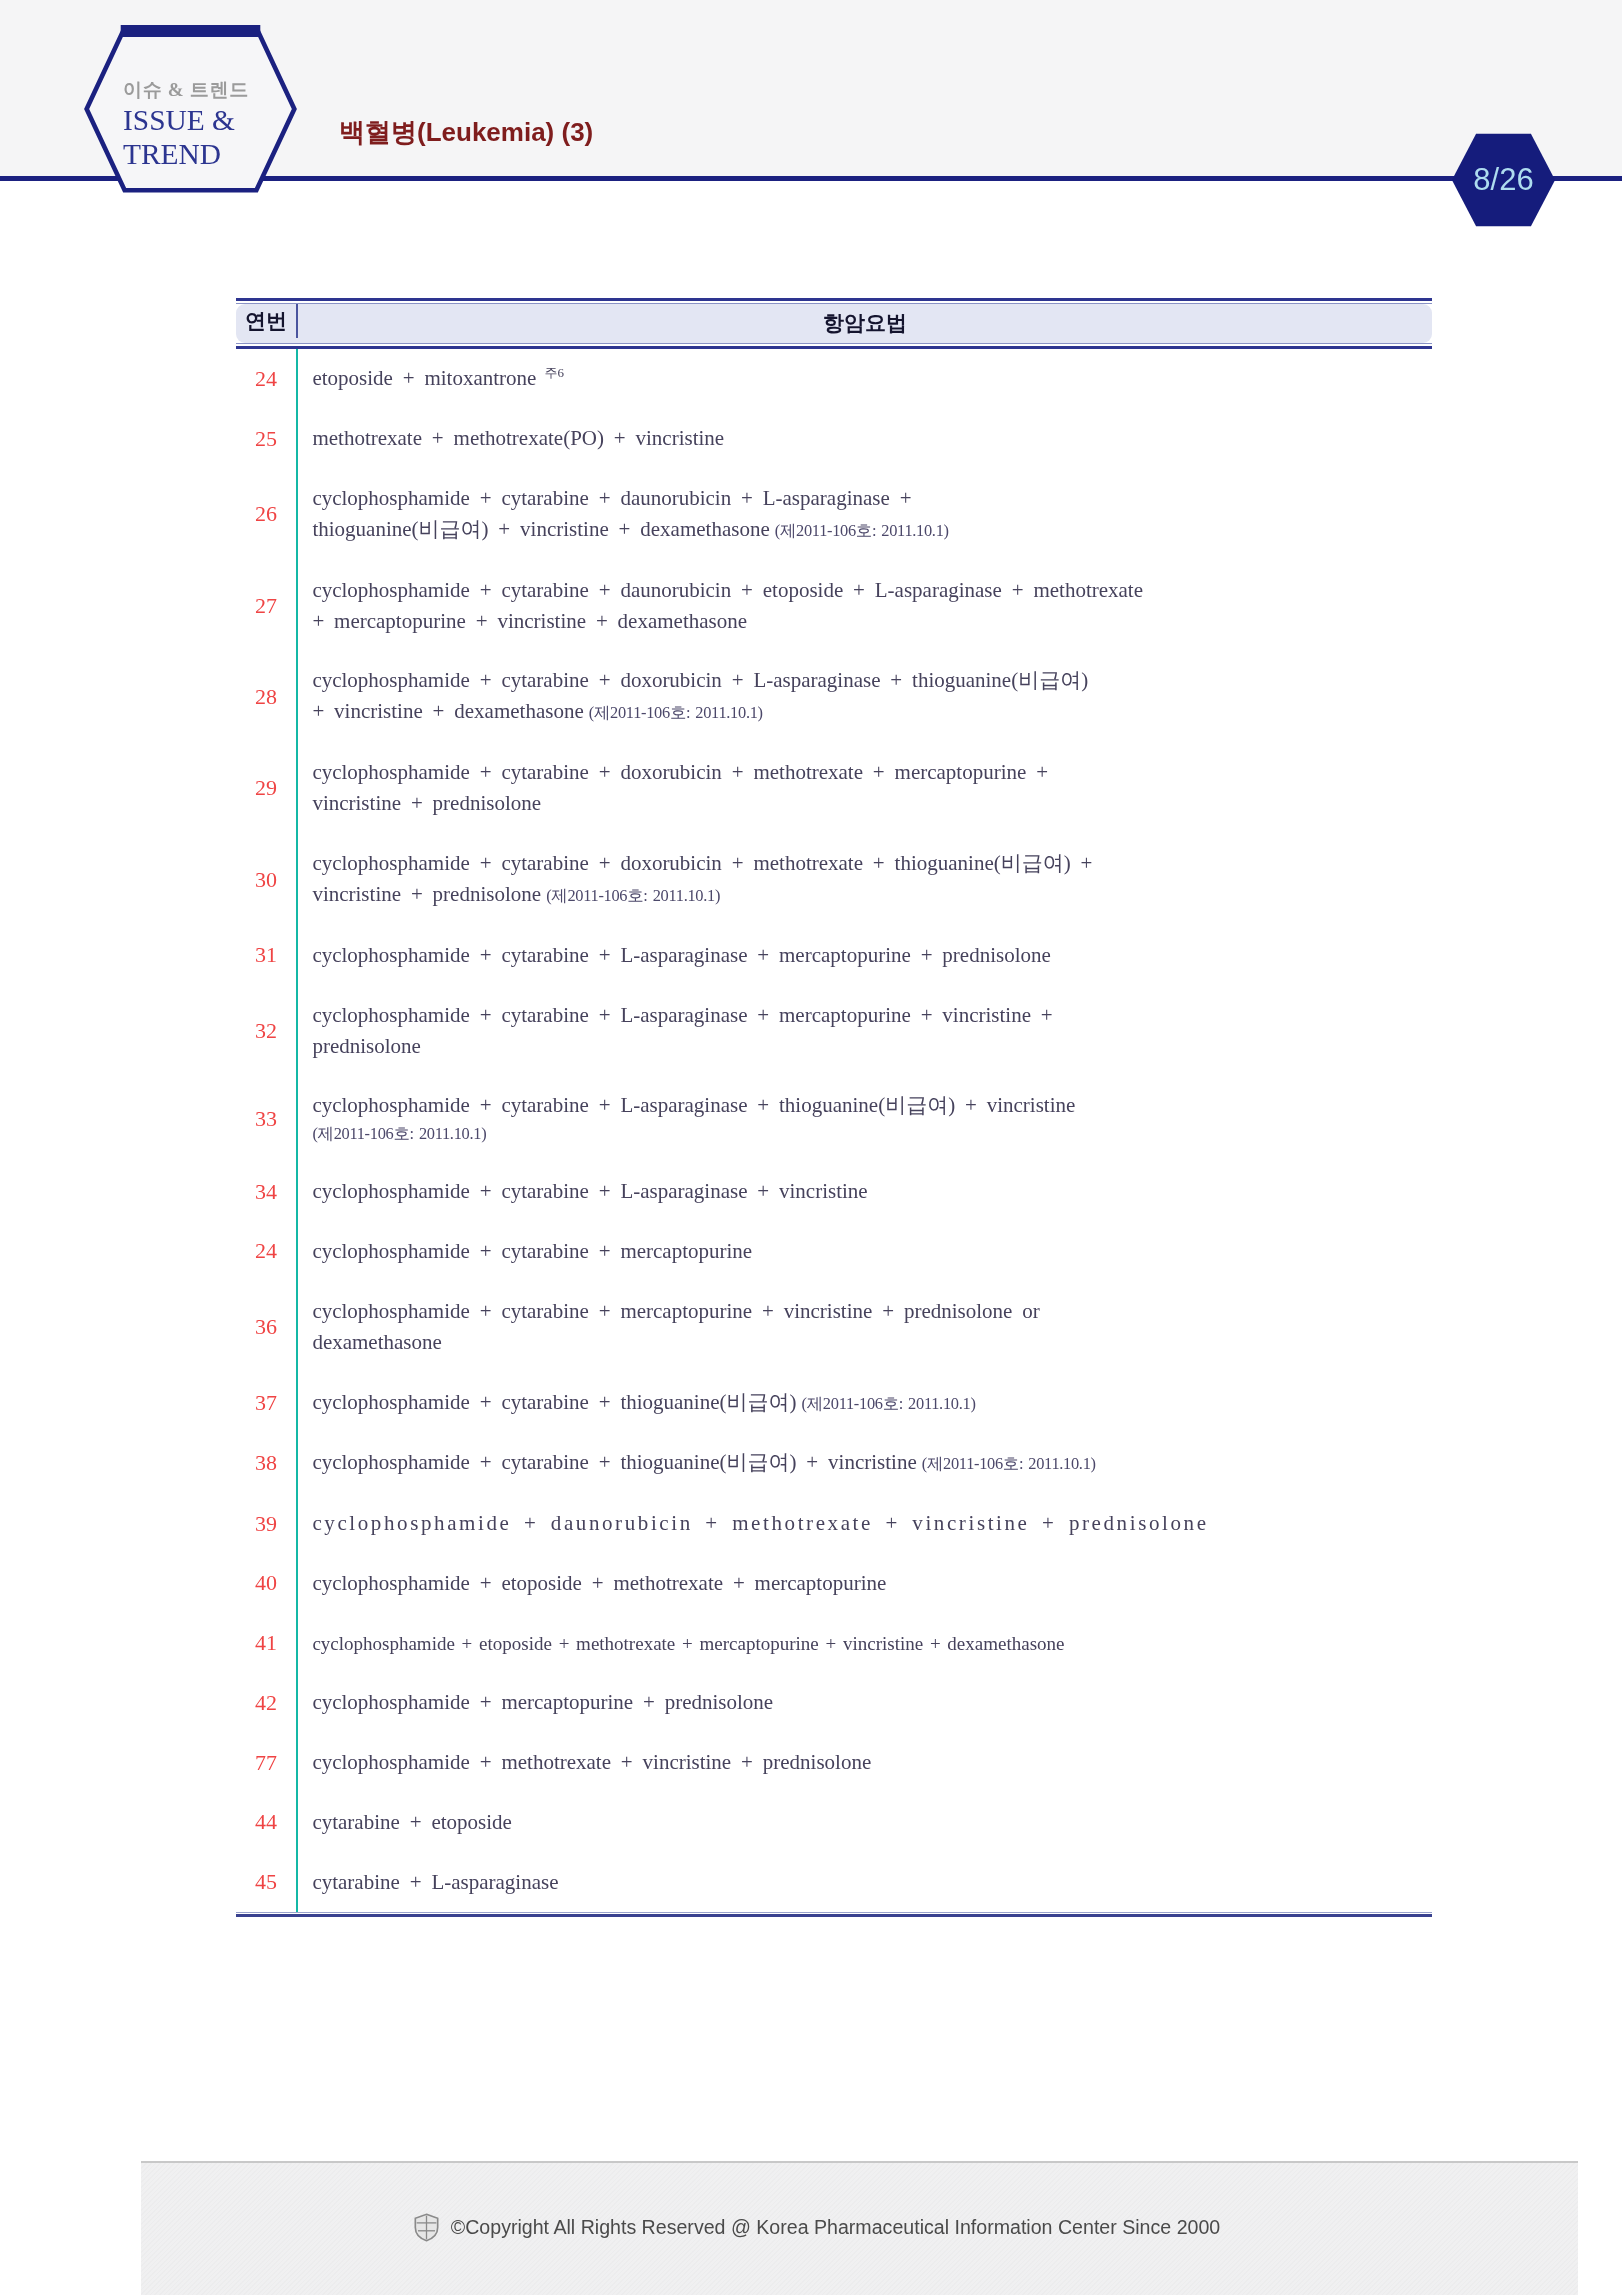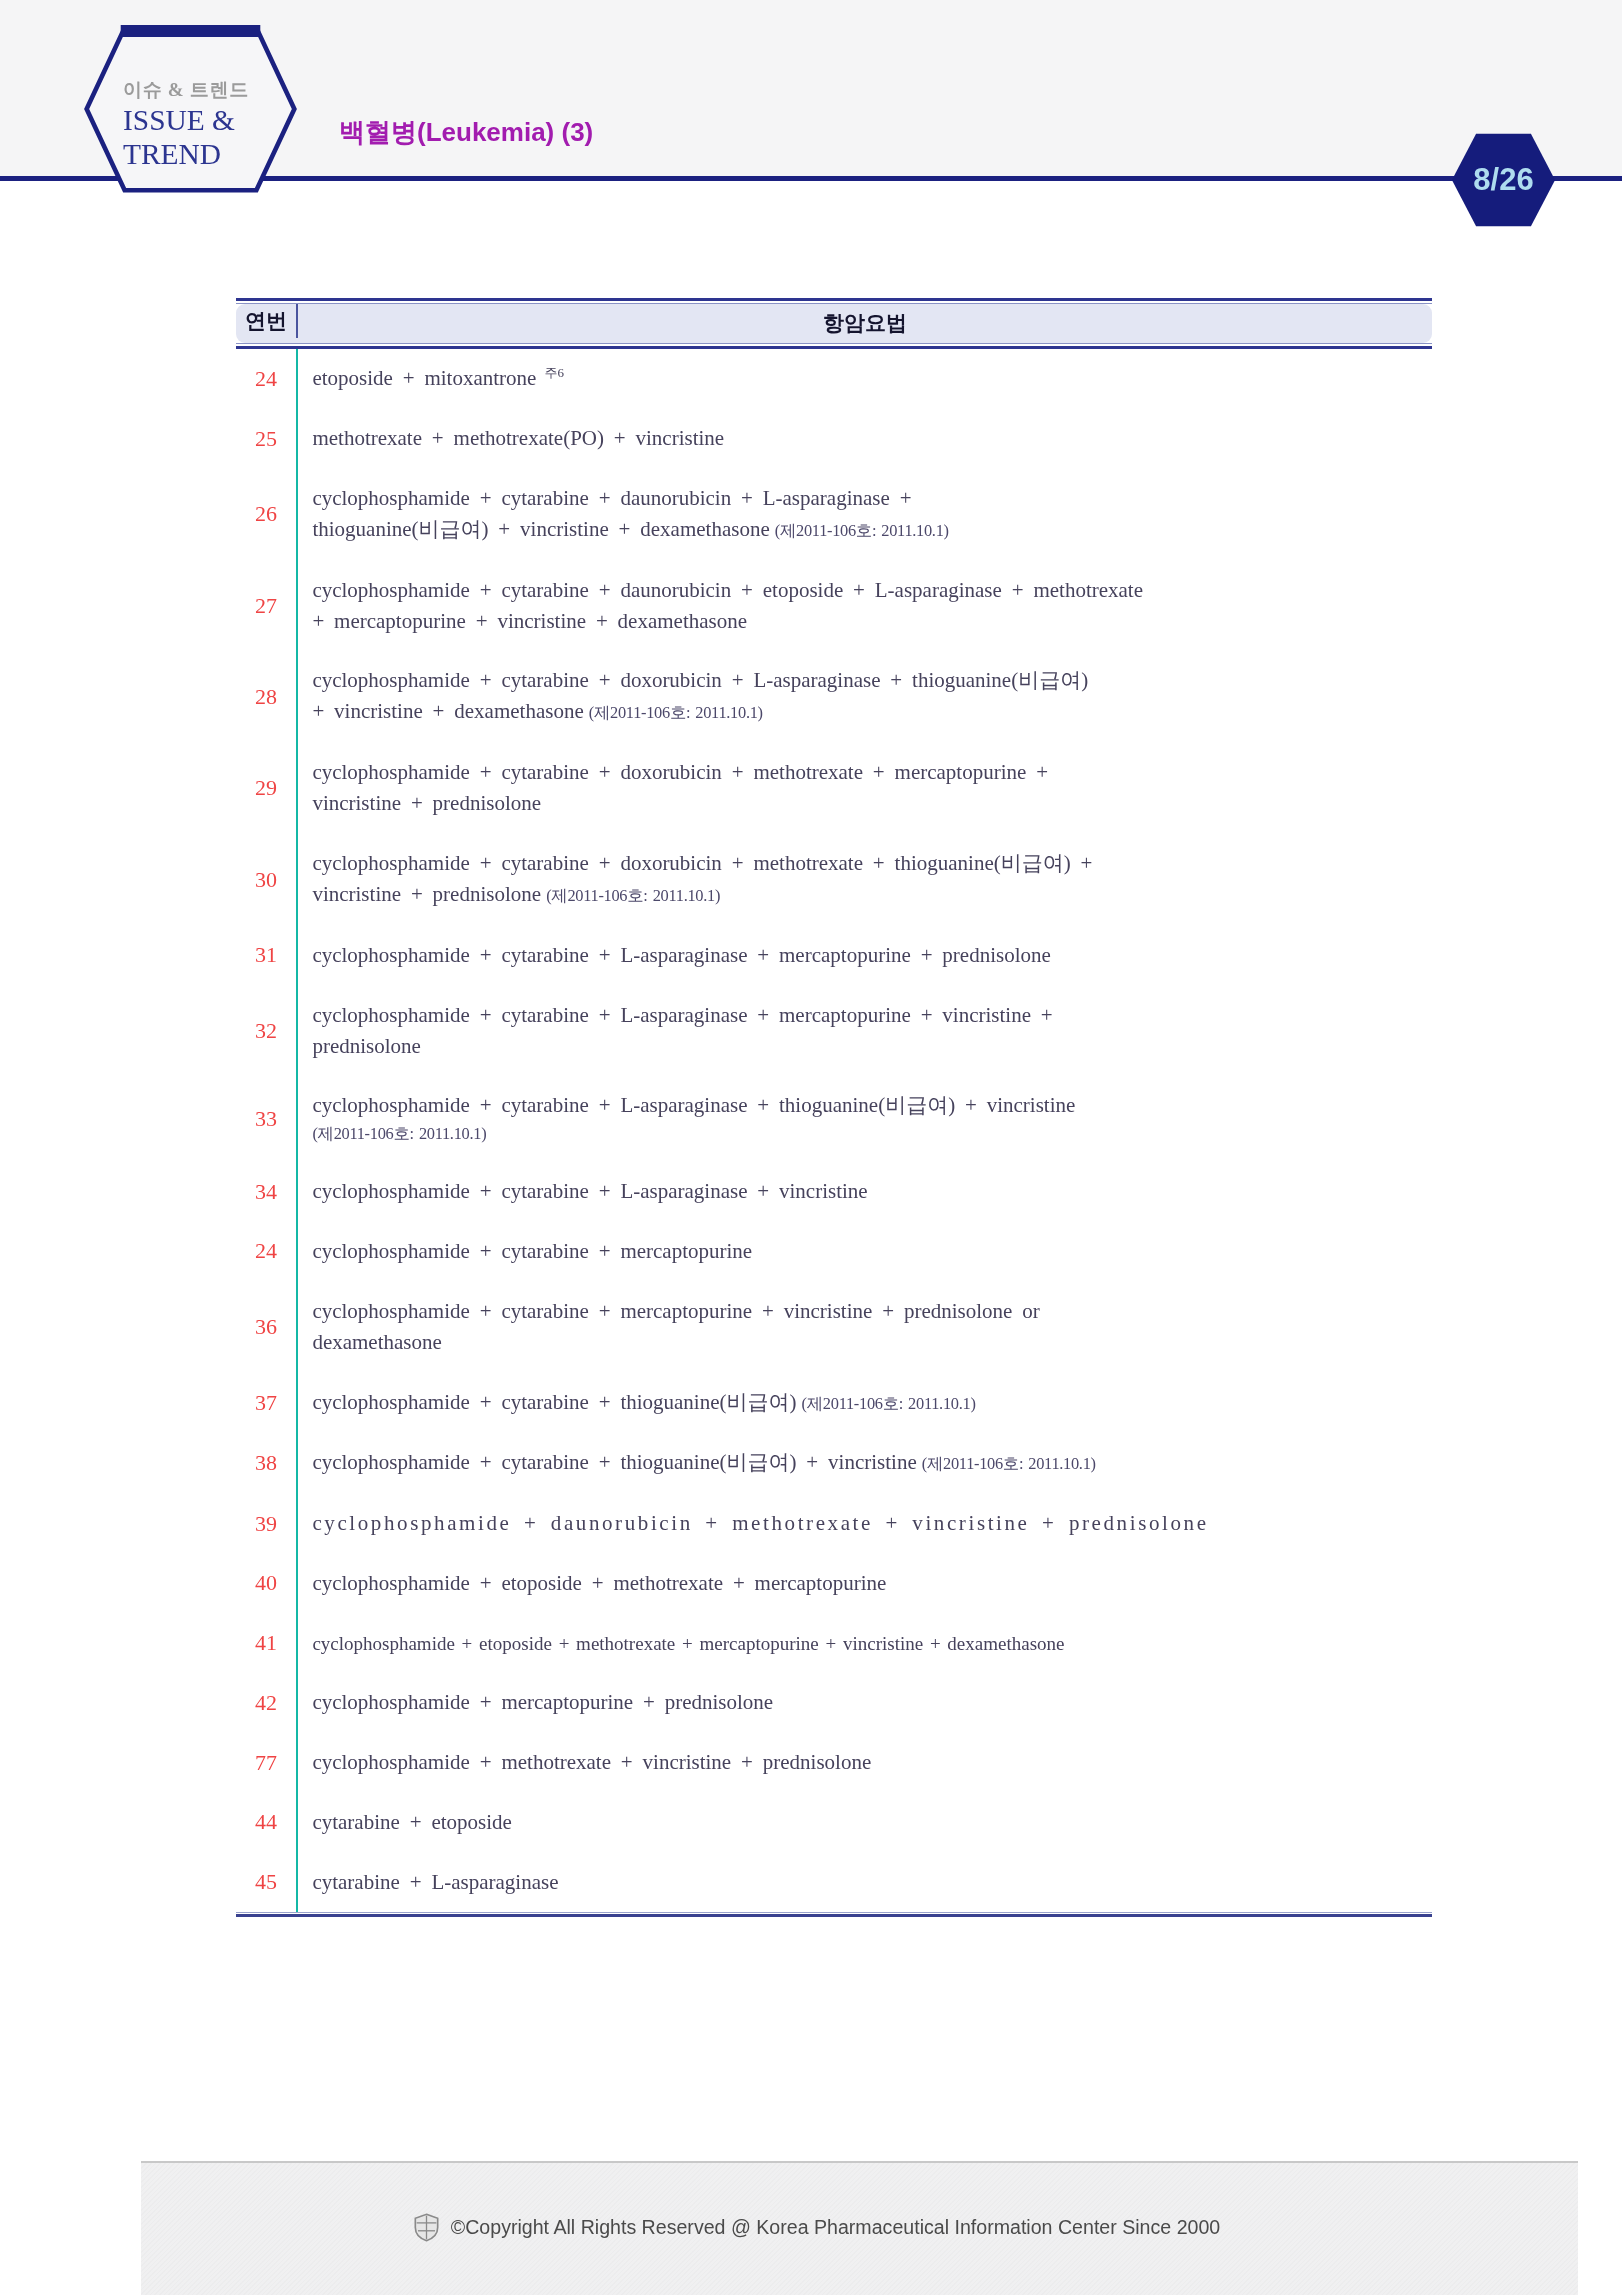--- a/index.html
+++ b/index.html
@@ -7,24 +7,24 @@
         font-family:"Liberation Serif","DejaVu Serif",serif;}
 
   
   .header-band{position:absolute;left:0;top:0;width:1623px;height:177px;background:#f5f5f6;}
   .header-rule{position:absolute;left:0;top:176px;width:1623px;height:4.6px;background:#1b2180;}
   .badge-hex{position:absolute;left:84px;top:25px;width:213px;height:168px;}
   .badge-texts{position:absolute;left:123px;top:77px;width:151px;font-family:Liberation Serif, serif;}
   .badge-kicker{font-size:19px;font-weight:700;color:#9b9b9b;letter-spacing:0.7px;line-height:26px;}
   .badge-big{font-size:29.4px;font-weight:500;color:#2c3590;line-height:34px;letter-spacing:0px;}
   .page-title{position:absolute;left:339px;top:115px;font-family:"Liberation Sans","DejaVu Sans",sans-serif;
-              font-size:26px;font-weight:600;color:#a21caf;letter-spacing:0px;text-align:center;}
+              font-size:26px;font-weight:600;color:#7f1d1d;letter-spacing:0px;text-align:center;}
   .pagenum-hex{position:absolute;left:1451px;top:133px;width:105px;height:94px;}
   .pagenum-text{position:absolute;left:1451px;top:133px;width:105px;height:94px;display:flex;align-items:center;justify-content:center;
-                font-family:"Liberation Sans","DejaVu Sans",sans-serif;font-size:31px;font-weight:700;color:#aedcef;}
+                font-family:"Liberation Sans","DejaVu Sans",sans-serif;font-size:31px;font-weight:400;color:#aedcef;}
 
   
   .therapy-table{position:absolute;left:236px;top:298px;width:1196px;}
   .rule-thick{height:3.3px;background:#2e3590;}
   .rule-gap{height:2px;}
   .rule-thin{height:0.7px;background:#8a93c6;}
   .t-head{display:flex;background:#e3e6f3;border-radius:9px;}
   .h-no{width:60px;border-right:2px solid #4a549e;display:flex;align-items:center;justify-content:center;
         font-size:21px;font-weight:700;color:#14142e;height:34px;}
   .h-reg{flex:1;display:flex;align-items:center;justify-content:center;

